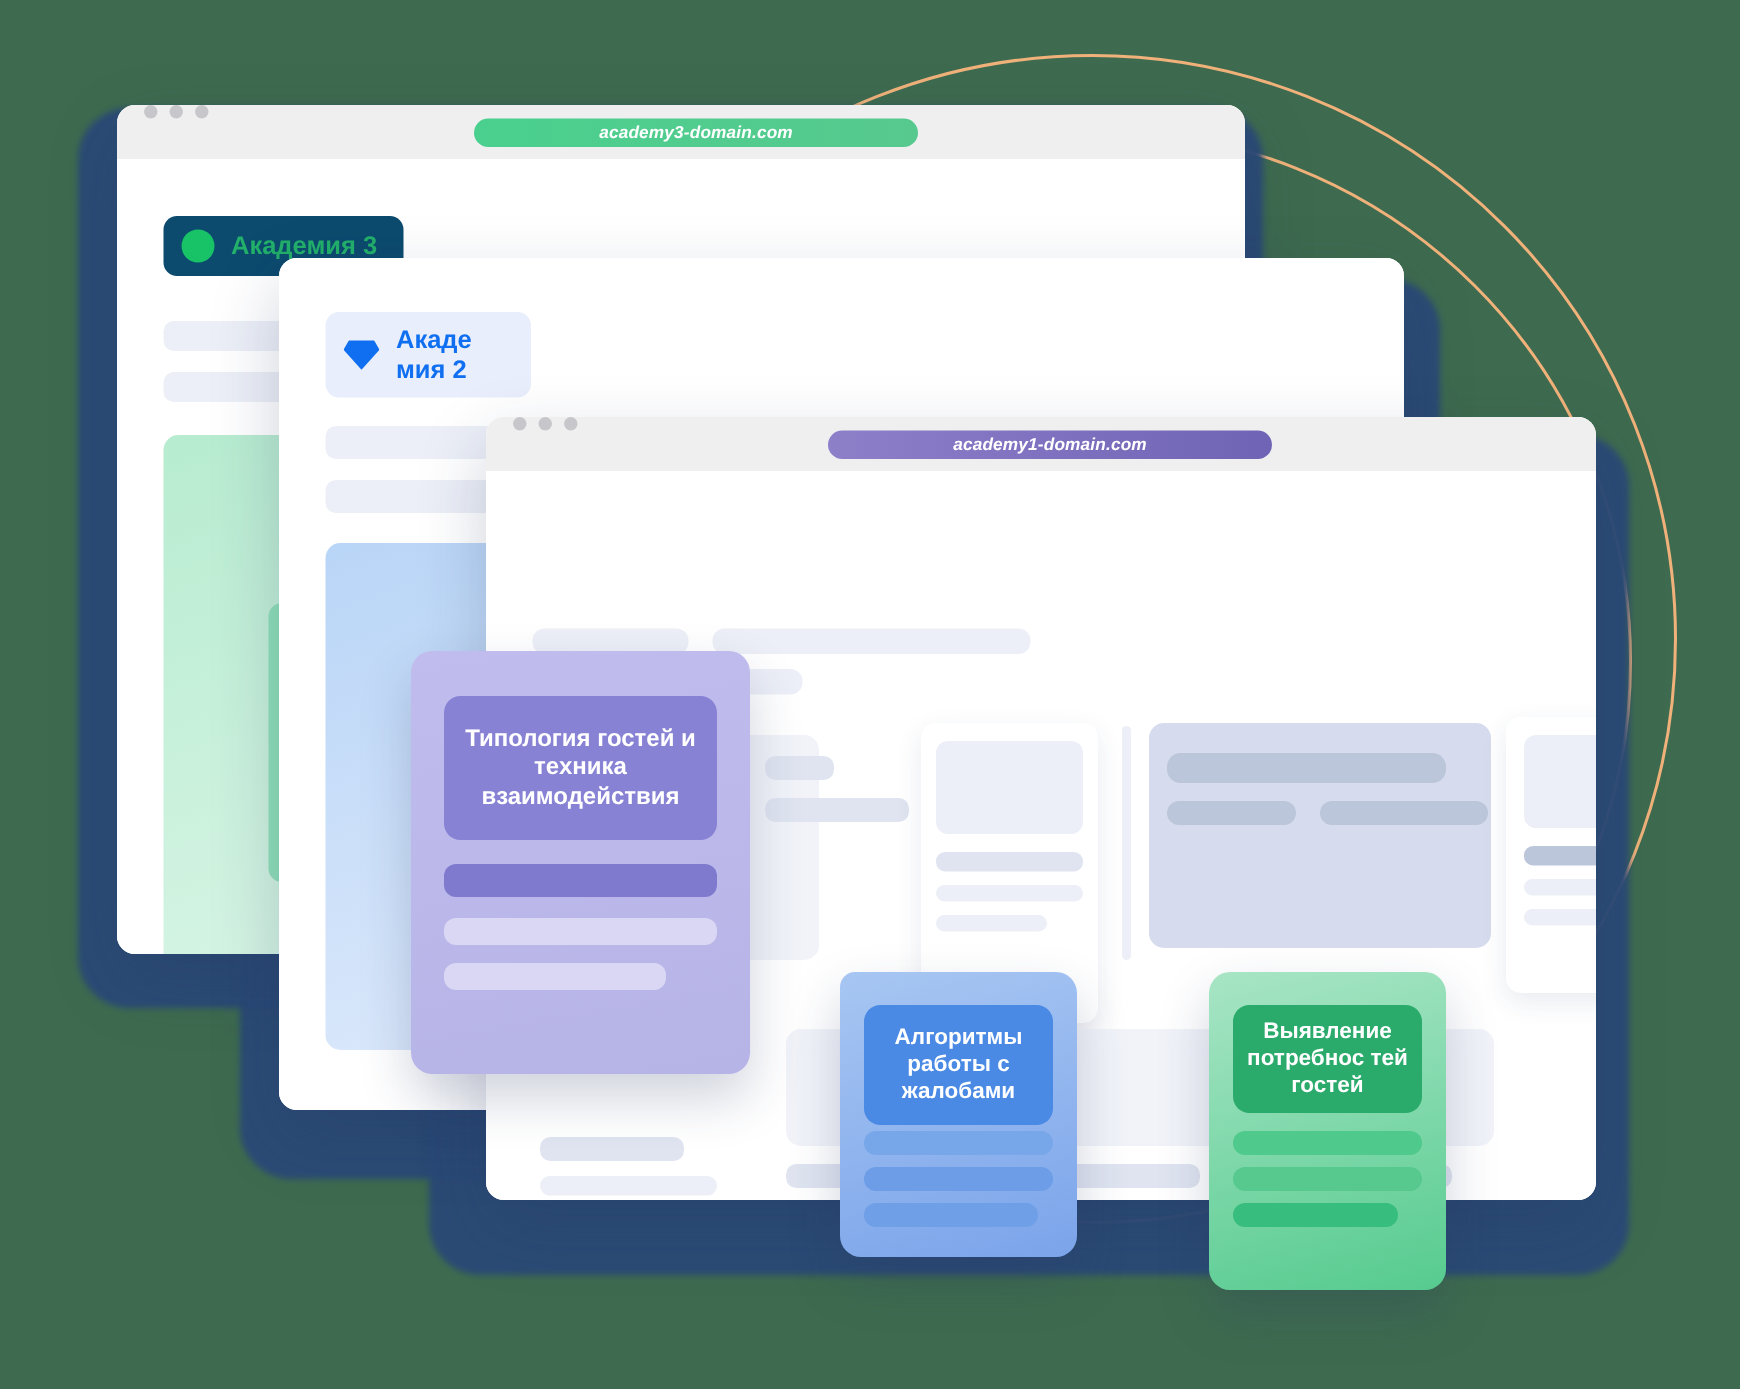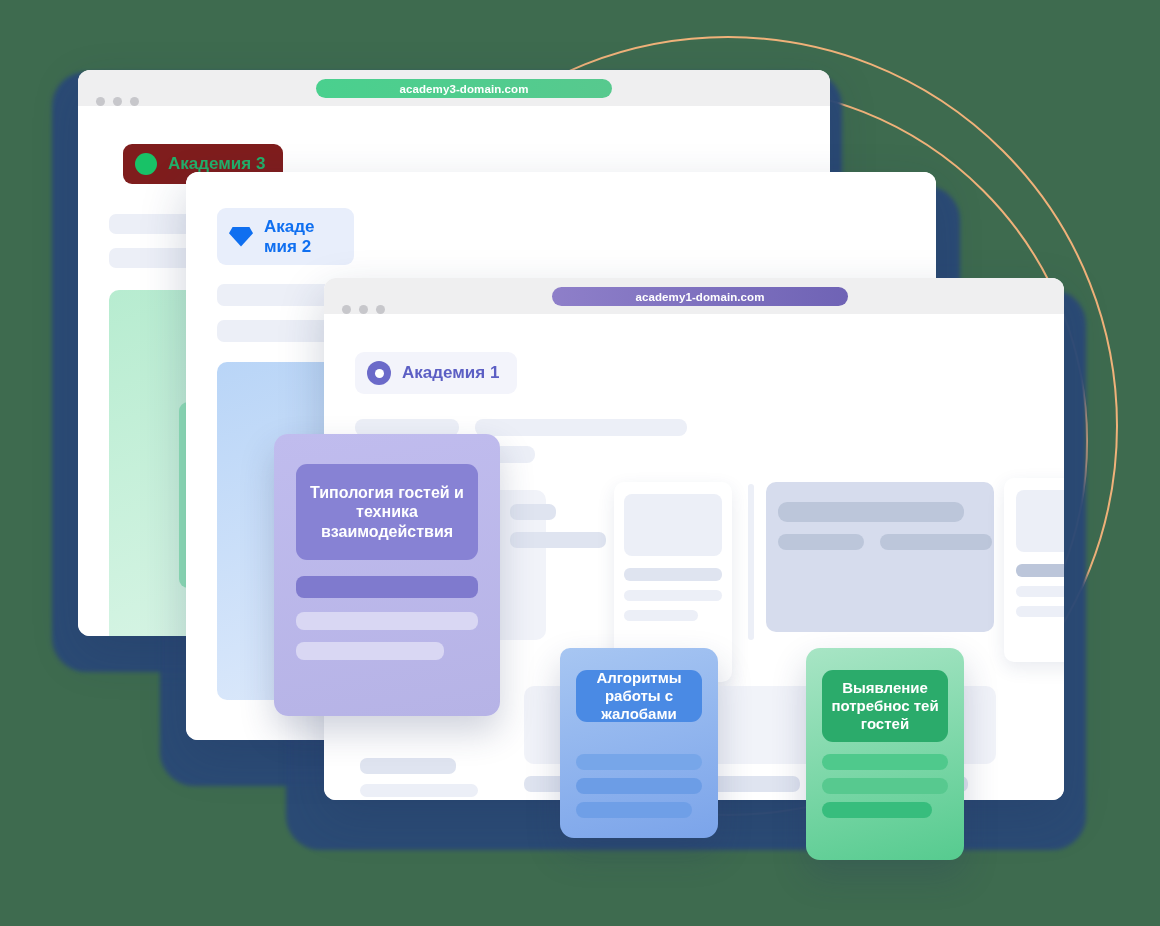--- a/index.html
+++ b/index.html
@@ -36,22 +36,23 @@
   .win{
     position:absolute;
     background:#ffffff;
     border-radius:12px;
     overflow:hidden;
     box-shadow:0 18px 46px rgba(32,50,90,.22);
   }
   .win-bar{
     height:36px;
     background:#efeff0;
-    display:flex;align-items:flex-end;
+    display:flex;align-items:flex-start;
     position:relative;
+    font-style:italic;
   }
   .dots{display:flex;gap:8px;margin-left:18px;}
   .dot{width:9px;height:9px;border-radius:50%;background:#c7c7cb;}
   .urlpill{
     position:absolute;
     height:19px;
     border-radius:10px;
     display:flex;align-items:center;justify-content:center;
     font-size:11.5px;font-weight:bold;color:#ffffff;
     letter-spacing:.1px;
@@ -80,21 +81,21 @@
   }
 
   
   .brand{
     position:absolute;
     display:flex;align-items:center;gap:11px;
     border-radius:9px;
     padding:9px 18px 9px 12px;
   }
   .brand-label{font-size:17px;font-weight:bold;line-height:1.15;}
-  .brand3{left:31px;top:38px;background:#7f1d1d;margin-left:14px;}
+  .brand3{left:31px;top:38px;background:#0c4a6e;}
   .brand3 .brand-label{color:#22b06a;}
   .brand2{left:31px;top:36px;background:#e8eefb;}
   .brand2 .brand-label{color:#0f6ff0;width:72px;}
   .brand1{left:31px;top:38px;background:#f3f4fb;}
   .brand1 .brand-label{color:#5c5fc4;}
 
   .logo-circle{
     width:22px;height:22px;border-radius:50%;
     background:#18c267;flex:0 0 auto;
   }
@@ -163,21 +164,21 @@
   .card-purple .card-title{
     top:30px;height:96px;font-size:16px;
     background:#8782d4;
   }
   .card-blue{
     left:560px;top:648px;width:158px;height:190px;
     background:linear-gradient(165deg,#a7c6f2,#7ba4ea);
     border-top-left-radius:10px;
   }
   .card-blue .card-title{
-    left:16px;right:16px;top:22px;height:52px;font-size:15px;
+    left:16px;right:16px;top:22px;height:80px;font-size:15px;
     background:#4a8ae4;
   }
   .card-green{
     left:806px;top:648px;width:158px;height:212px;
     background:linear-gradient(165deg,#a8e5c5,#56cb8f);
   }
   .card-green .card-title{
     left:16px;right:16px;top:22px;height:72px;font-size:15px;
     background:#2bab6b;
   }
@@ -234,24 +235,20 @@
     <div class="win-bar">
       <div class="dots">
         <span class="dot"></span>
         <span class="dot"></span>
         <span class="dot"></span>
       </div>
       <div class="urlpill">academy1-domain.com</div>
     </div>
     <div class="win-body">
 
-      <div class="brand brand1">
-        <span class="logo-ring"></span>
-        <span class="brand-label">Академия 1</span>
-      </div>
 
       <div class="sk" style="left:31px;top:105px;width:104px;height:17px;border-radius:8px;"></div>
       <div class="sk" style="left:151px;top:105px;width:212px;height:17px;border-radius:8px;"></div>
       <div class="sk" style="left:31px;top:132px;width:180px;height:17px;border-radius:8px;"></div>
 
       <div class="sk-soft sk" style="left:22px;top:176px;width:200px;height:150px;border-radius:10px;"></div>
       <div class="sk sk-d" style="left:186px;top:190px;width:46px;height:16px;"></div>
       <div class="sk sk-d" style="left:186px;top:218px;width:96px;height:16px;"></div>
 
       <div class="tile" style="left:290px;top:168px;width:118px;height:200px;">

